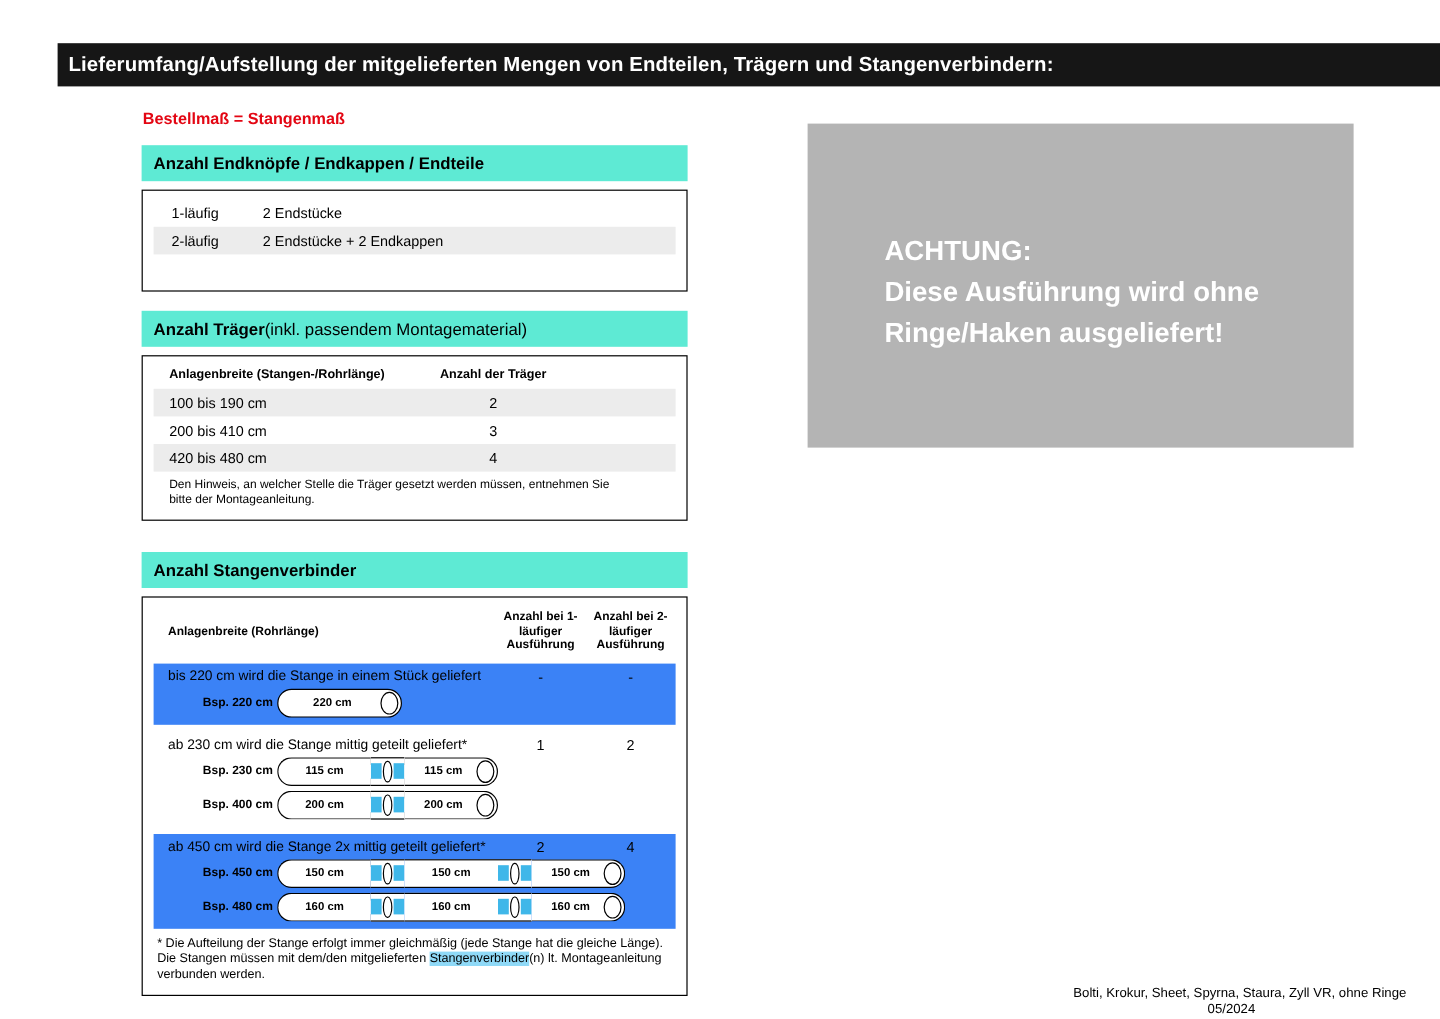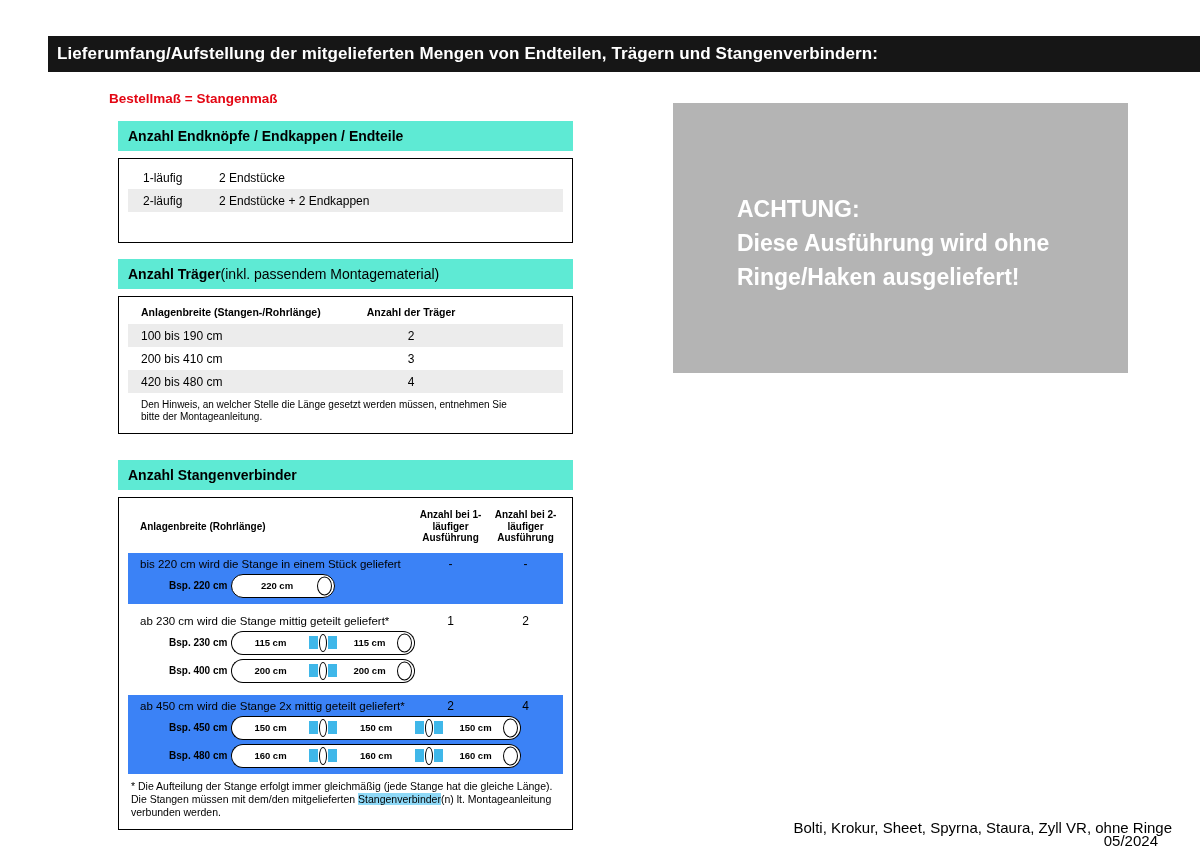--- a/index.html
+++ b/index.html
@@ -14,21 +14,21 @@
 
   
   .topbar {
     position: absolute; left: 48px; top: 36px; width: 1152px; height: 36px;
     background: #161616; color: #fff;
     display: flex; align-items: center; padding-left: 9px;
     font-weight: bold; font-size: 17px; letter-spacing: 0.1px;
   }
 
   .subtitle {
-    position: absolute; left: 109px; top: 91px;
+    position: absolute; left: 119px; top: 91px;
     color: #e30613; font-weight: bold; font-size: 13.5px;
   }
 
   .leftcol { position: absolute; left: 118px; top: 121px; width: 455px; }
 
   .sechdr {
     height: 30px; background: #5eead4;
     display: flex; align-items: center; padding-left: 10px;
     font-size: 14px;
   }
@@ -95,21 +95,21 @@
   
   .notice {
     position: absolute; left: 673px; top: 103px; width: 455px; height: 270px;
     background: #b4b4b4; padding: 89px 30px 0 64px;
   }
   .notice .nline {
     color: #fff; font-weight: bold; font-size: 23px; line-height: 34px; white-space: nowrap;
   }
 
   
-  .footer { position: absolute; top: 822px; right: 28px; text-align: right; font-size: 15px; line-height: 12px; }
+  .footer { position: absolute; top: 822px; right: 28px; text-align: center; font-size: 11px; line-height: 12px; }
   .footer .f2 { padding-right: 14px; margin-top: 1px; }
 </style>
 </head>
 <body>
 
 <div class="topbar">
   <span>Lieferumfang/Aufstellung der mitgelieferten Mengen von Endteilen, Trägern und Stangenverbindern:</span>
 </div>
 
 <div class="subtitle">Bestellmaß = Stangenmaß</div>
@@ -144,21 +144,21 @@
       <span class="bc2">2</span>
     </div>
     <div class="brow">
       <span class="bc1">200 bis 410 cm</span>
       <span class="bc2">3</span>
     </div>
     <div class="brow stripe">
       <span class="bc1">420 bis 480 cm</span>
       <span class="bc2">4</span>
     </div>
-    <div class="bnote">Den Hinweis, an welcher Stelle die Länge gesetzt werden müssen, entnehmen Sie bitte der Montageanleitung.</div>
+    <div class="bnote">Den Hinweis, an welcher Stelle die Träger gesetzt werden müssen, entnehmen Sie bitte der Montageanleitung.</div>
   </div>
 
   <div class="sechdr">
     <span class="bold">Anzahl Stangenverbinder</span>
   </div>
   <div class="tbox boxc">
     <div class="chead">
       <span class="cc1">Anlagenbreite (Rohrlänge)</span>
       <span class="cc2">Anzahl bei 1-läufiger Ausführung</span>
       <span class="cc2">Anzahl bei 2-läufiger Ausführung</span>

